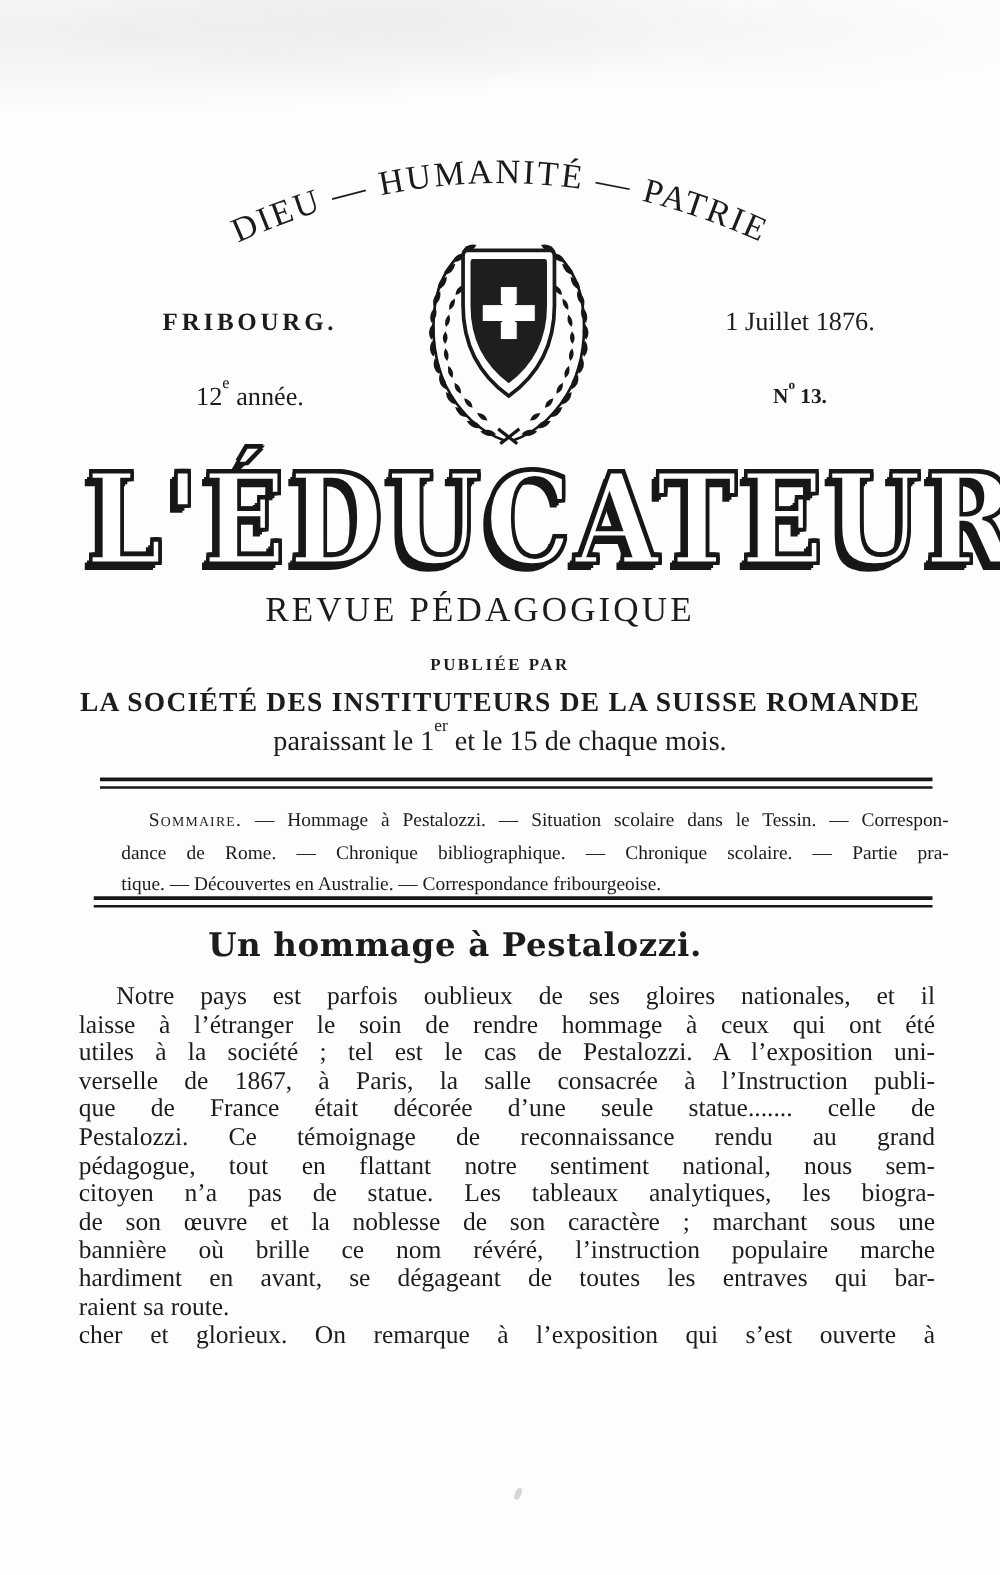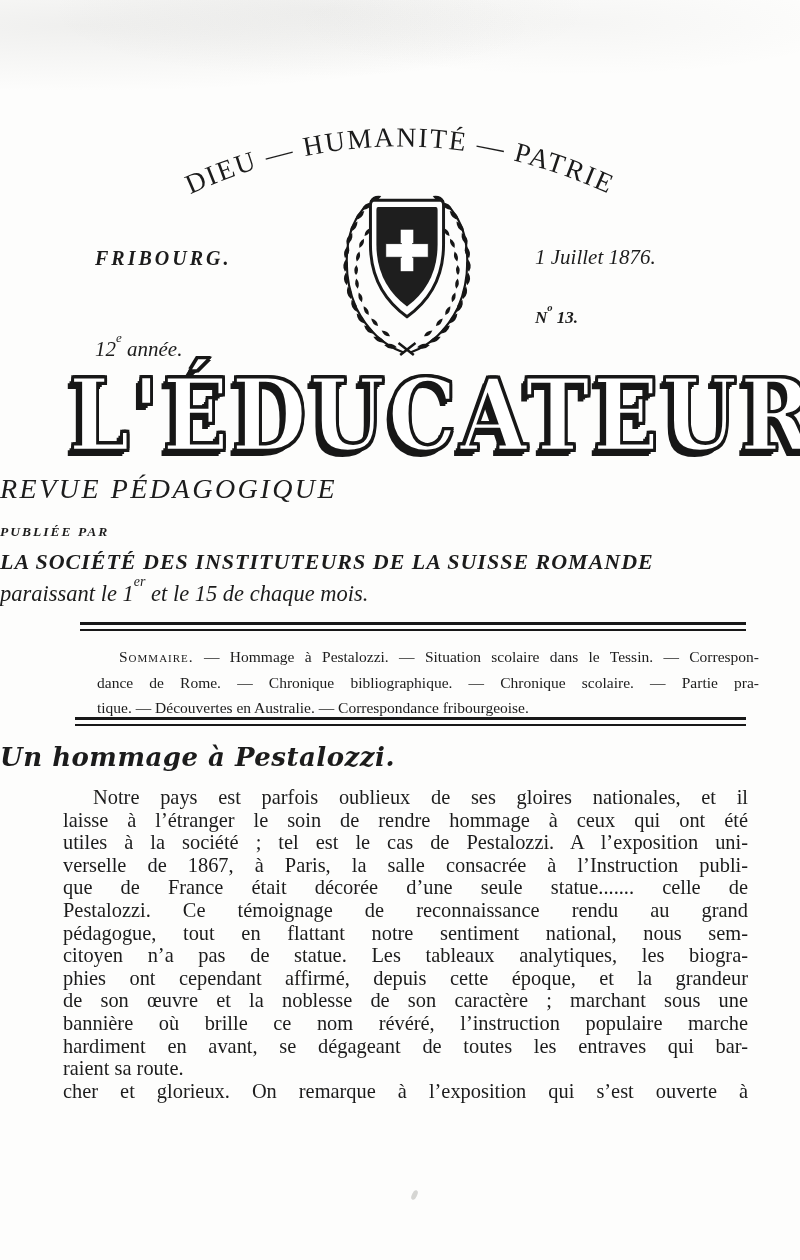--- a/index.html
+++ b/index.html
@@ -9,27 +9,27 @@
     font-family:"Liberation Serif", serif;
   }
   .page::before{
     content:""; position:absolute; left:0; top:0; right:0; height:130px; pointer-events:none;
     background:
       radial-gradient(ellipse at 10% 20%, rgba(60,60,55,.07), transparent 45%),
       radial-gradient(ellipse at 40% 8%, rgba(60,60,55,.05), transparent 40%),
       radial-gradient(ellipse at 72% 18%, rgba(60,60,55,.04), transparent 35%);
   }
   .abs{position:absolute;}
-  .ctr{font-style:italic;}
+  .ctr{text-align:center;}
 
   .motto-svg{left:135px; top:112px;}
   .emblem-svg{left:322px; top:176px;}
 
   .place{left:95px; top:247px; width:210px; font-size:20px; letter-spacing:3px; font-weight:bold;}
-  .edition{left:95px; top:304px; width:210px; font-size:21px;margin-top:32px;}
+  .edition{left:95px; top:304px; width:210px; font-size:21px;}
   .date{left:535px; top:245px; width:210px; font-size:21px;}
   .issue{left:535px; top:307px; width:210px; font-size:17px; font-weight:bold;}
   sup.old{font-size:62%; position:relative; top:-0.45em; letter-spacing:0;}
 
   .main-title{
     left:69px; top:365px; width:800px; white-space:nowrap;
     font-family:"DejaVu Serif", serif; font-weight:bold;
     font-size:100px; line-height:1; letter-spacing:4px;
     color:#fff;
     text-shadow:
@@ -149,21 +149,20 @@
   <div class="abs body-text">
     <div>
         <div class="bline jline indent">Notre pays est parfois oublieux de ses gloires nationales, et il</div>
         <div class="bline jline">laisse à l’étranger le soin de rendre hommage à ceux qui ont été</div>
         <div class="bline jline">utiles à la société ; tel est le cas de Pestalozzi. A l’exposition uni-</div>
         <div class="bline jline">verselle de 1867, à Paris, la salle consacrée à l’Instruction publi-</div>
         <div class="bline jline">que de France était décorée d’une seule statue....... celle de</div>
         <div class="bline jline">Pestalozzi. Ce témoignage de reconnaissance rendu au grand</div>
         <div class="bline jline">pédagogue, tout en flattant notre sentiment national, nous sem-</div>
         <div class="bline jline">citoyen n’a pas de statue. Les tableaux analytiques, les biogra-</div>
-        <div class="bline jline">phies ont cependant affirmé, depuis cette époque, et la grandeur</div>
         <div class="bline jline">de son œuvre et la noblesse de son caractère ; marchant sous une</div>
         <div class="bline jline">bannière où brille ce nom révéré, l’instruction populaire marche</div>
         <div class="bline jline">hardiment en avant, se dégageant de toutes les entraves qui bar-</div>
         <div class="bline jline endline">raient sa route.</div>
       </div>
     <div>
         <div class="bline jline">cher et glorieux. On remarque à l’exposition qui s’est ouverte à</div>
       </div>
   </div>
 

